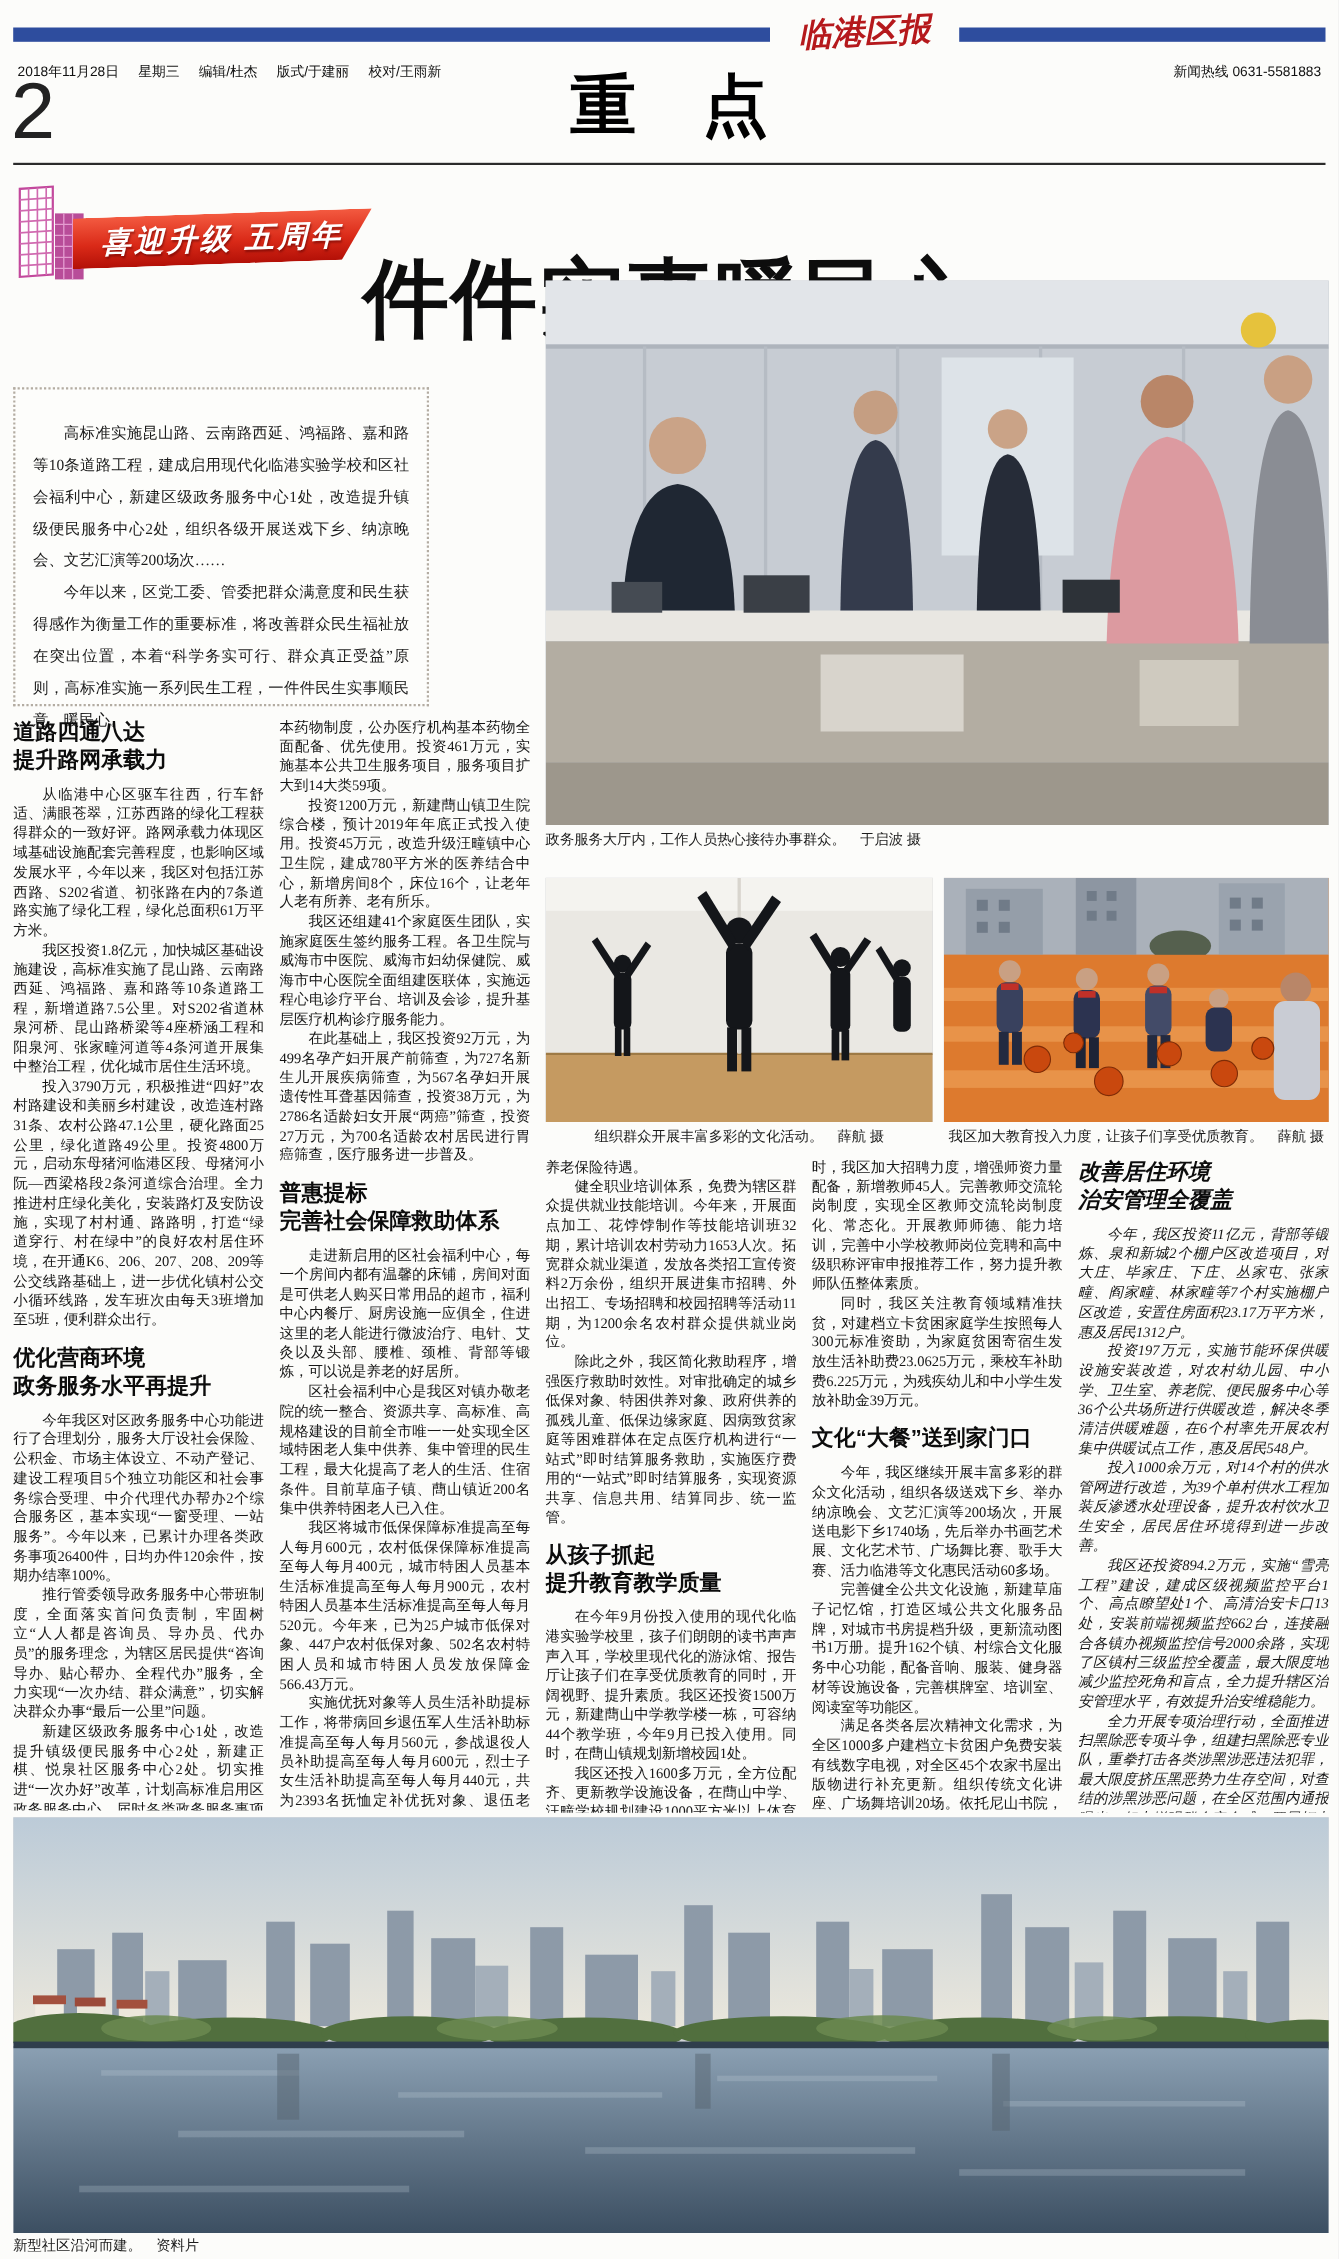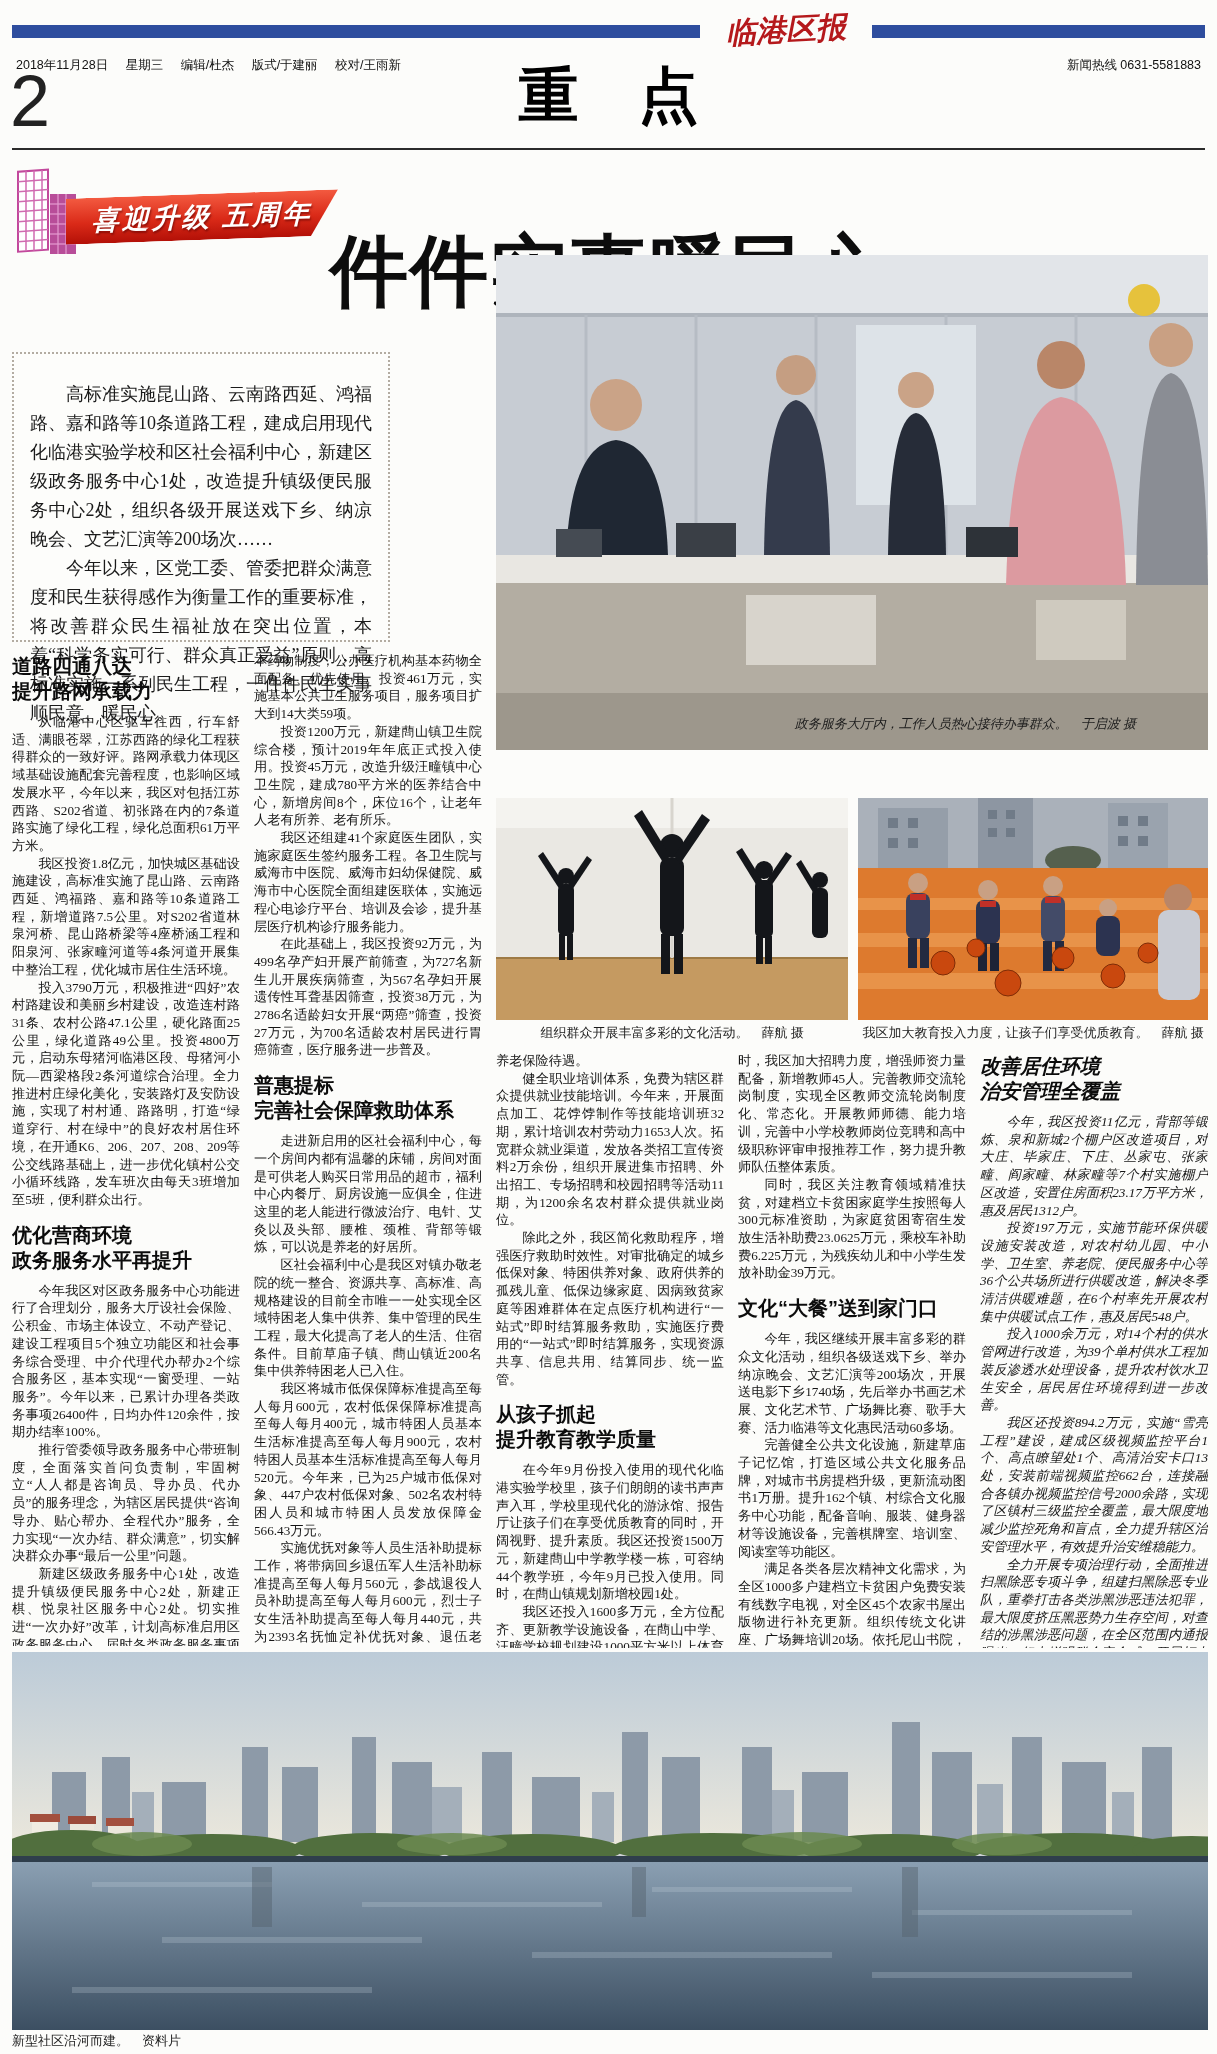--- a/index.html
+++ b/index.html
@@ -32,33 +32,33 @@
 
   
   .headline { position:absolute; left:200px; top:220px; width:820px; text-align:center;
               font:900 78px "Liberation Serif", serif; color:#0d0d0d; letter-spacing:2px; white-space:nowrap; }
   .byline { position:absolute; left:200px; top:332px; width:820px; text-align:center;
             font:15px "Liberation Sans", sans-serif; color:#222; }
 
   
   .intro { position:absolute; left:12px; top:352px; width:378px; height:290px; box-sizing:border-box;
            border:2px dotted #b3aca2; background:#fdfdfb; padding:26px 16px 0 16px;
-           font-size:18px; line-height:29px; text-align:justify; }
+           font-size:14px; line-height:29px; text-align:justify; }
   .intro p { margin:0; text-indent:2em; }
 
   
   .photo { position:absolute; overflow:hidden; background:#cfd2d6; }
   .photo svg { display:block; }
   .photo-hall   { left:496px; top:255px; width:712px; height:495px; }
   .photo-dance  { left:496px; top:798px; width:352px; height:222px; }
   .photo-kids   { left:858px; top:798px; width:350px; height:222px; }
   .photo-city   { left:12px;  top:1652px; width:1196px; height:378px; }
 
   .caption { position:absolute; font:13px "Liberation Serif", serif; color:#1c1c1c; white-space:nowrap; }
-  .cap-hall { left:496px; top:715px; width:712px; text-align:right; padding-right:72px; box-sizing:border-box;font-style:italic; }
+  .cap-hall { left:496px; top:754px; width:712px; padding-right:72px; box-sizing:border-box; }
   .cap-dance{ left:496px; top:1024px; width:352px; text-align:center; }
   .cap-kids { left:858px; top:1024px; width:350px; text-align:center; }
   .cap-city { left:12px; top:2032px; width:1186px; text-align:left; }
 
   
   .col { position:absolute; width:228px; overflow:hidden; font-size:13.2px; line-height:17.7px;
          text-align:justify; color:#151515; }
   .col p { margin:0; text-indent:2em; }
   .col1 { left:12px;  top:652px;  height:994px; }
   .col2 { left:254px; top:652px;  height:994px; }

